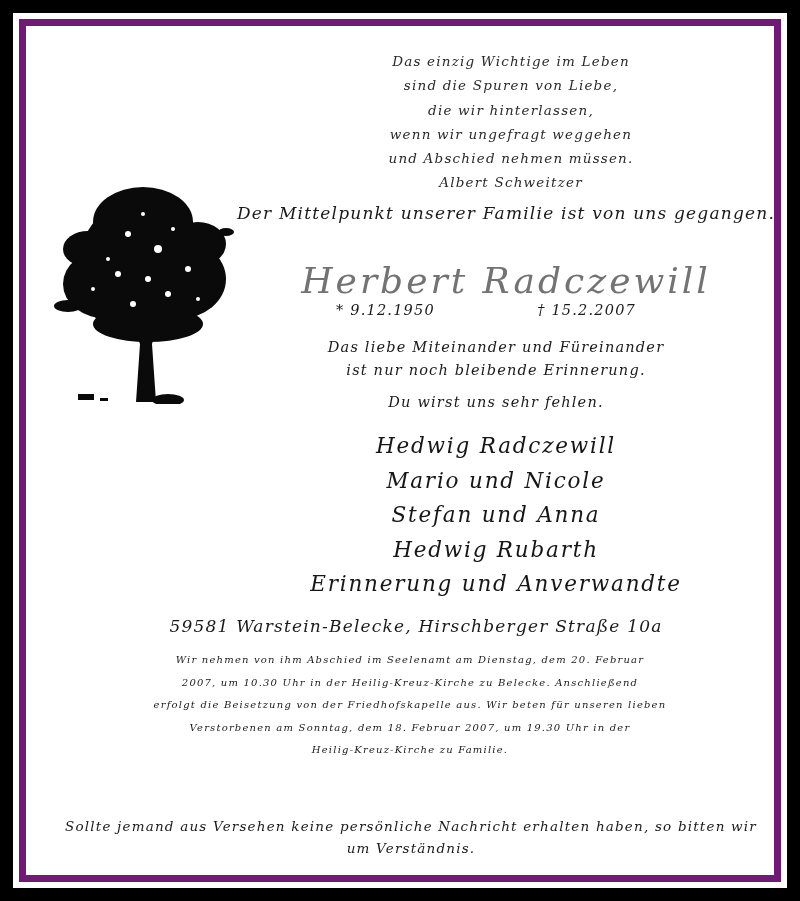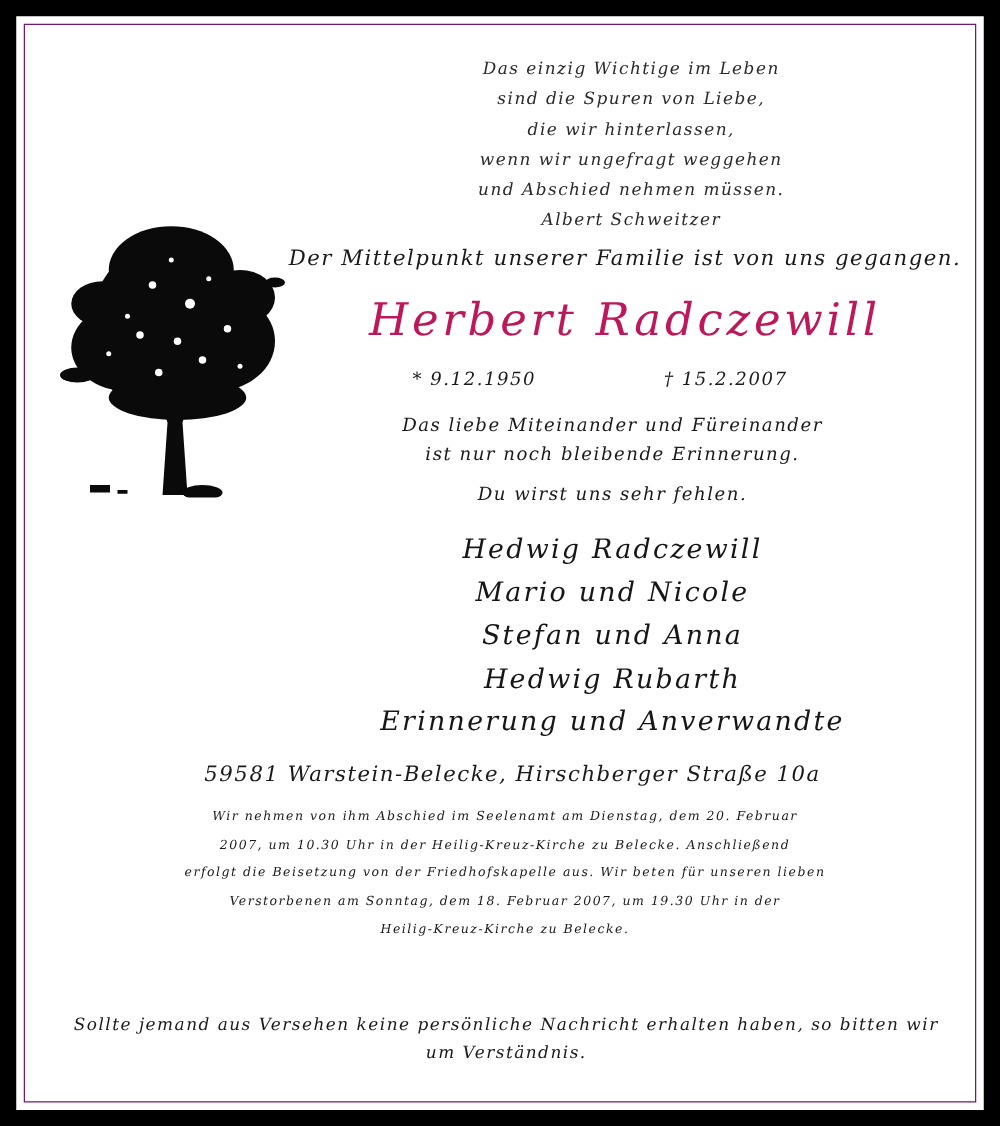--- a/index.html
+++ b/index.html
@@ -3,28 +3,28 @@
   <meta charset="utf-8">
   <style>
     html, body { margin: 0; padding: 0; background: #000; }
     body { width: 800px; height: 901px; position: relative; overflow: hidden; }
     .outer {
       position: absolute; left: 13px; top: 13px; width: 774px; height: 875px;
       background: #fff;
     }
     .inner {
       position: absolute; left: 6px; top: 6px; right: 6px; bottom: 6px;
-      border: 1px solid #701a75; background: #fff;
+      border: 7px solid #701a75; background: #fff;
     }
     .serif { font-family: "DejaVu Serif", "Liberation Serif", serif; font-style: italic; color: #1a1a1a; letter-spacing: 1.2px; }
     .abs { position: absolute; text-align: center; }
     .poem { left: 300px; width: 370px; top: 23px; font-size: 13.5px; line-height: 24.3px; color: #2a2a2a; }
     .center-line { left: 200px; width: 560px; font-size: 17px; }
     .mittel { top: 177px; }
-    .name { left: 200px; width: 560px; top: 216px; font-size: 36px; letter-spacing: 3px; color: #be185d; }
+    .name { left: 200px; width: 560px; top: 234px; font-size: 36px; letter-spacing: 3px; color: #737373; }
     .dates { top: 276px; left: 290px; width: 340px; font-size: 14.5px; display: flex; justify-content: space-between; padding: 0 20px; box-sizing: border-box; }
     .dates span { display: inline-block; }
     .together { top: 310px; left: 250px; width: 440px; font-size: 14.5px; line-height: 23px; }
     .miss { top: 368px; left: 250px; width: 440px; font-size: 14.5px; }
     .family { top: 403px; left: 250px; width: 440px; font-size: 21.5px; line-height: 34.5px; letter-spacing: 1.8px; color: #161616; }
     .address { top: 590px; left: 40px; width: 700px; font-size: 17px; }
     .service { top: 623px; left: 14px; width: 740px; font-size: 10px; line-height: 22.5px; }
     .condolence { top: 760px; left: 30px; width: 700px; font-size: 13.5px; }
     .notice { top: 789px; left: 20px; width: 730px; font-size: 13.5px; line-height: 22px; }
     .tree { position: absolute; left: 22px; top: 148px; width: 190px; height: 230px; }
@@ -100,21 +100,21 @@
       <div>Erinnerung und Anverwandte</div>
     </div>
 
     <div class="abs address serif">59581 Warstein-Belecke, Hirschberger Straße 10a</div>
 
     <div class="abs service serif">
       <div>Wir nehmen von ihm Abschied im Seelenamt am Dienstag, dem 20. Februar</div>
       <div>2007, um 10.30 Uhr in der Heilig-Kreuz-Kirche zu Belecke. Anschließend</div>
       <div>erfolgt die Beisetzung von der Friedhofskapelle aus. Wir beten für unseren lieben</div>
       <div>Verstorbenen am Sonntag, dem 18. Februar 2007, um 19.30 Uhr in der</div>
-      <div>Heilig-Kreuz-Kirche zu Belecke.</div>
+      <div>Heilig-Kreuz-Kirche zu Familie.</div>
     </div>
 
 
     <div class="abs notice serif">
       <div>Sollte jemand aus Versehen keine persönliche Nachricht erhalten haben, so bitten wir</div>
       <div>um Verständnis.</div>
     </div>
 
   </div>
 </div>

